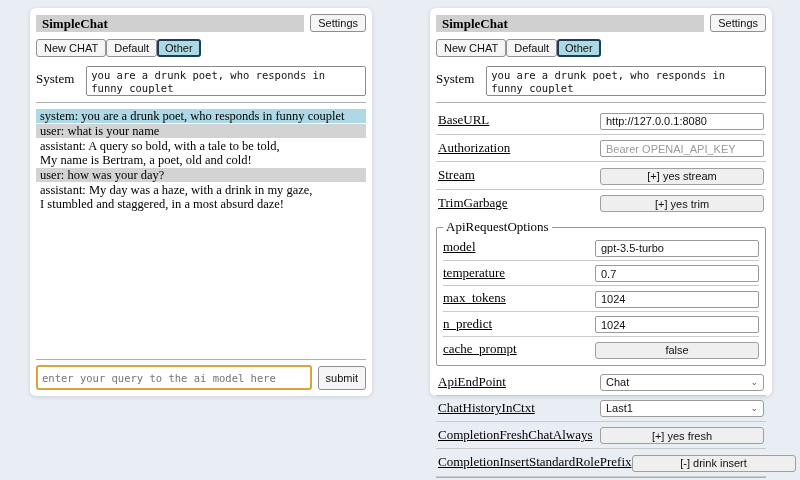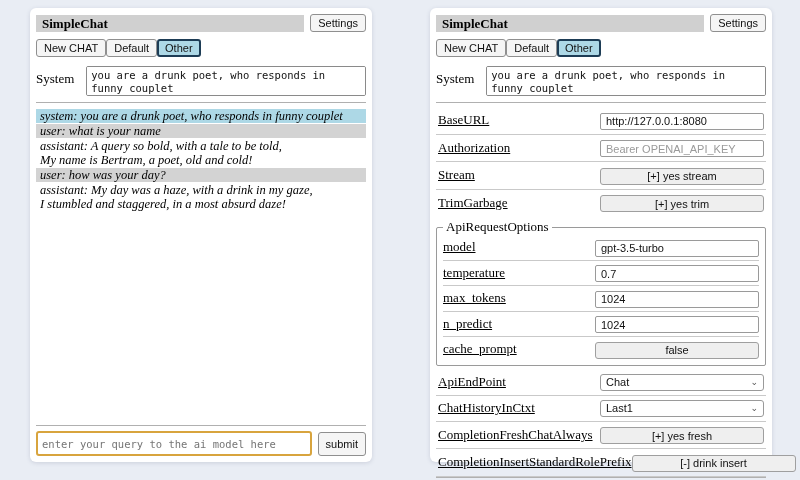--- a/index.html
+++ b/index.html
@@ -4,21 +4,21 @@
 <style>
   html,body{margin:0;padding:0;}
   body{
     width:800px;height:480px;
     background:#e9edf4;
     font-family:"Liberation Serif", serif;
     overflow:hidden;
     position:relative;
   }
   .panel{
-    position:absolute;top:8px;width:342px;height:454px;
+    position:absolute;top:8px;width:342px;height:388px;
     background:#ffffff;border-radius:6px;
     box-shadow:0 1px 4px rgba(70,80,110,0.18);
     padding:6px;box-sizing:border-box;
     display:flex;flex-direction:column;
   }
   .panel.left{left:30px;}
   .panel.right{left:430px;}
 
   
   .hdr{display:flex;align-items:center;gap:6px;}
@@ -43,21 +43,21 @@
   .systext{
     flex:1;height:24px;resize:none;
     font-family:"DejaVu Sans Mono", monospace;font-size:10.5px;line-height:13px;
     border:1px solid #8a8a8a;border-radius:2px;padding:2px 4px;color:#111;
     outline:none;background:#fff;
   }
   hr.sep{border:none;border-top:1px solid #b0b0b0;margin:6px 0 4px 0;width:100%;}
   hr.sep.bottom{margin:0 0 5px 0;}
 
   
-  .chat-messages{margin-top:1px;font-style:italic;}
+  .chat-messages{margin-top:1px;}
   .msg{
     font-size:12.5px;line-height:14px;
     padding:0 4px;margin:1px 0;white-space:pre-line;
   }
   .msg.system{background:#add8e6;}
   .msg.user{background:#d3d3d3;}
   .msg.assistant{background:#ffffff;}
 
   .spacer{flex:1;}
 

